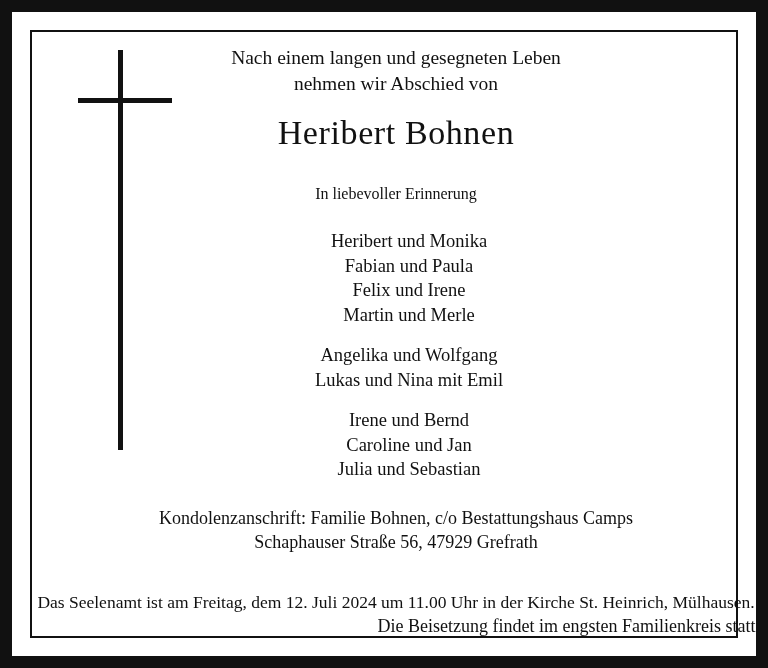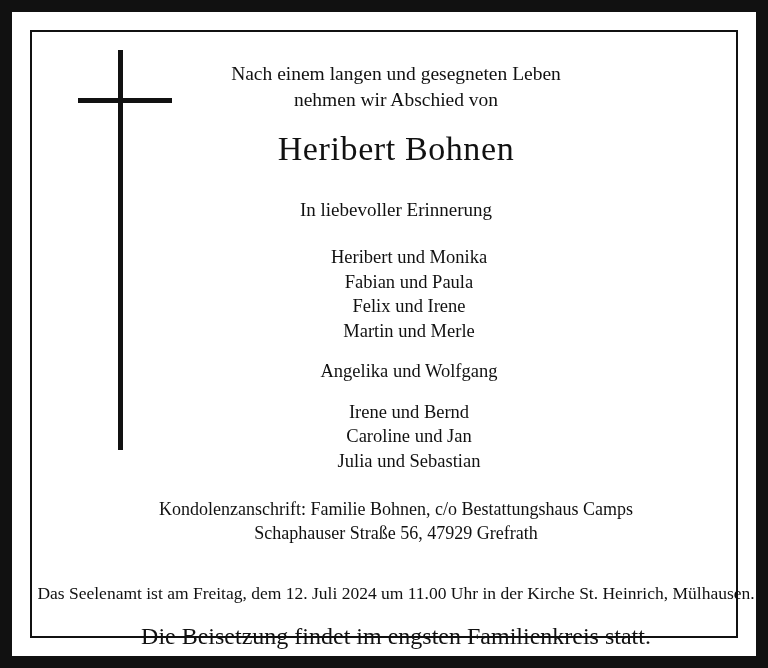--- a/index.html
+++ b/index.html
@@ -81,21 +81,21 @@
     top: 66px;
     width: 94px;
     height: 5px;
     background: #111111;
   }
 
   
   .content {
     position: absolute;
     left: 0;
-    top: 17px;
+    top: 1px;
     width: 728px;
     text-align: center;
   }
 
   .intro {
     margin-top: 12px;
     font-size: 19.5px;
     line-height: 26px;
   }
   .intro div { white-space: nowrap; }
@@ -111,21 +111,21 @@
   .life-dates {
     margin-top: 6px;
     font-size: 18.5px;
     line-height: 24px;
     white-space: nowrap;
   }
   .life-dates .birth { margin-right: 34px; }
 
   .memory-line {
     margin-top: 28px;
-    font-size: 19px;
+    font-size: 16px;
     line-height: 26px;
   }
 
   .family-groups {
     margin-top: 22px;
   }
   .family-group {
     margin-bottom: 16px;
   }
   .family-group:last-child { margin-bottom: 0; }
@@ -147,24 +147,24 @@
   .condolence div { white-space: nowrap; }
 
   .service-line {
     margin-top: 36px;
     font-size: 17.5px;
     line-height: 24px;
     white-space: nowrap;
   }
 
   .burial-line {
-    margin-top: 19px;
-    font-size: 24px;
-    line-height: 24px;
-    white-space: nowrap;
+    font-size: 18px;
+    line-height: 24px;
+    white-space: nowrap;
+    text-align: right;
   }
 </style>
 </head>
 <body>
 
 <div class="notice-frame">
   <div class="notice-inner-rule"></div>
 
   <div class="page">
 
@@ -189,20 +189,21 @@
 
         <div class="family-group">
           <div class="family-line">Heribert und Monika</div>
           <div class="family-line child">Fabian und Paula</div>
           <div class="family-line child">Felix und Irene</div>
           <div class="family-line child">Martin und Merle</div>
         </div>
 
         <div class="family-group">
           <div class="family-line">Angelika und Wolfgang</div>
+          <div class="family-line child">Lukas und Nina mit Emil</div>
         </div>
 
         <div class="family-group">
           <div class="family-line">Irene und Bernd</div>
           <div class="family-line child">Caroline und Jan</div>
           <div class="family-line child">Julia und Sebastian</div>
         </div>
 
       </div>
 

